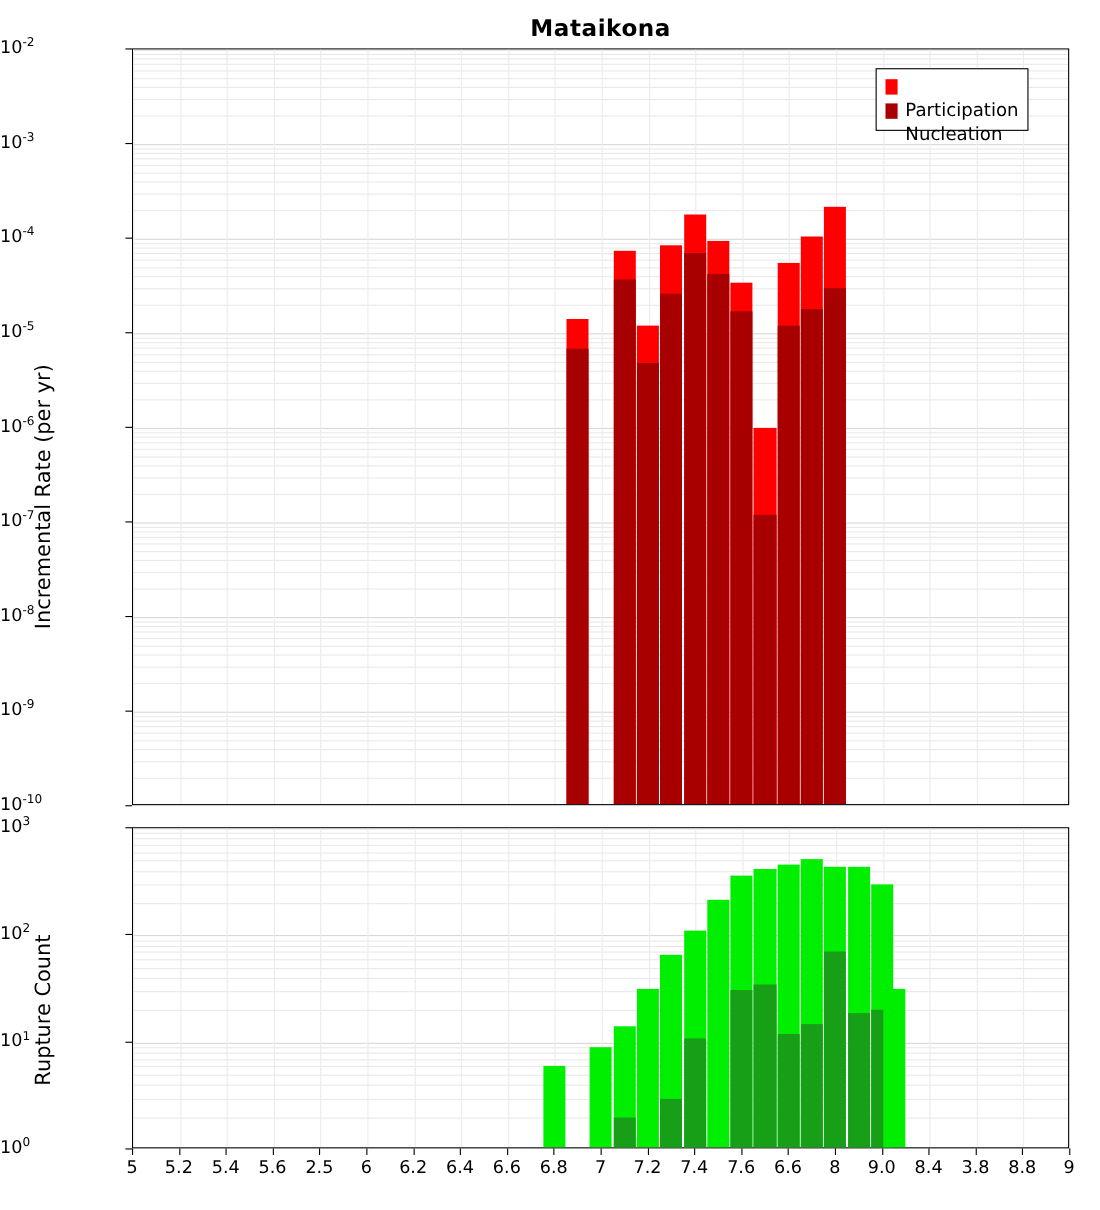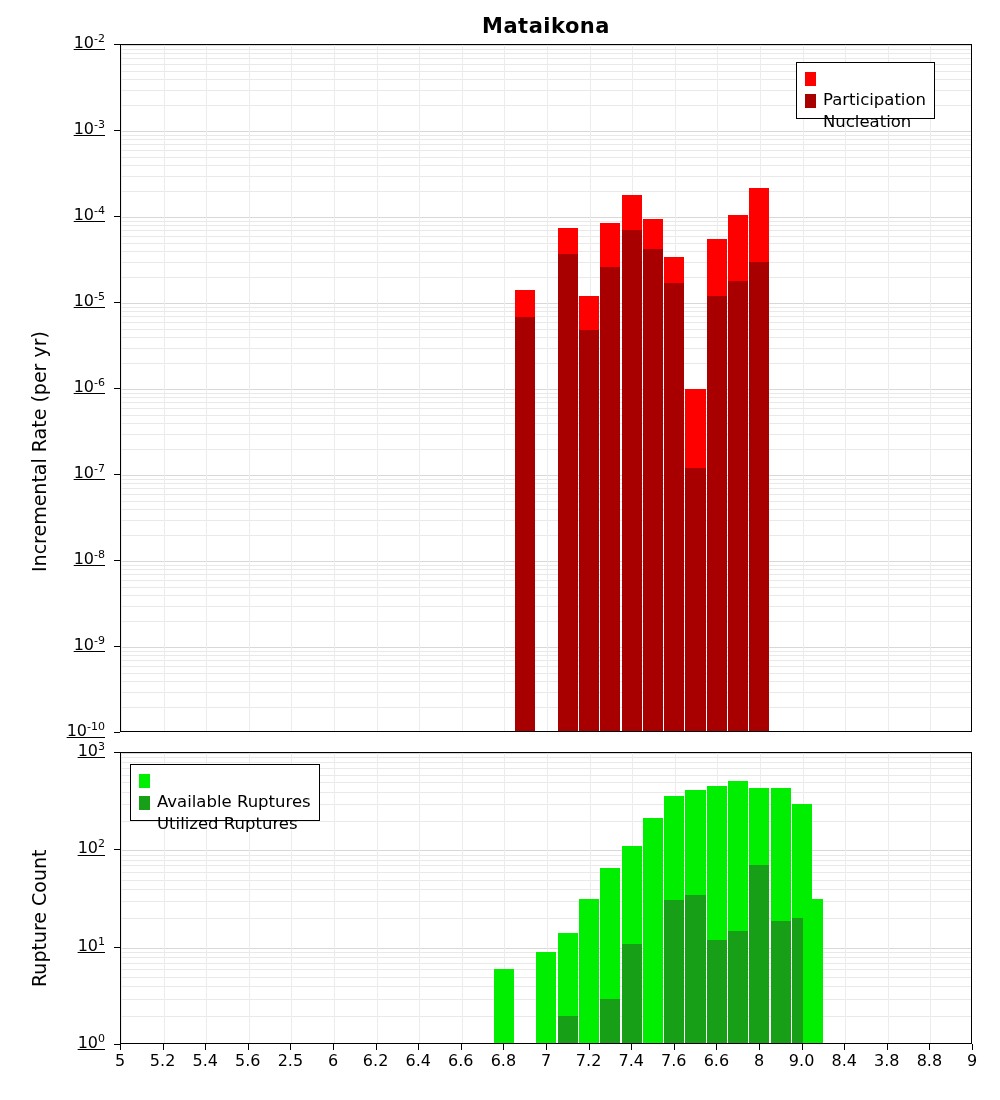--- a/index.html
+++ b/index.html
@@ -84,25 +84,24 @@
   }
   .bar-part { background: #ff0000; }
   .bar-nucl { background: #a80000; }
   .bar-avail { background: #00ee00; }
   .bar-util  { background: #17a017; }
 
   
   .ytick-label {
     position: absolute;
     right: 0;
-    text-align: right;
+    text-align: left;
     font-size: 16px;
     color: #000;
     white-space: nowrap;
-    text-decoration: underline;
   }
   .ytick-label sup {
     font-size: 11px;
     vertical-align: super;
   }
   .tickmark-y {
     position: absolute;
     height: 1px;
     background: #000;
   }
@@ -468,24 +467,14 @@
     <div class="legend-row">
       <span class="legend-swatch" style="background:#ff0000"></span>
       <span class="legend-text">Participation</span>
     </div>
     <div class="legend-row">
       <span class="legend-swatch" style="background:#a80000"></span>
       <span class="legend-text">Nucleation</span>
     </div>
   </div>
 
-  <div class="legend" id="legend-bottom">
-    <div class="legend-row">
-      <span class="legend-swatch" style="background:#00ee00"></span>
-      <span class="legend-text">Available Ruptures</span>
-    </div>
-    <div class="legend-row">
-      <span class="legend-swatch" style="background:#17a017"></span>
-      <span class="legend-text">Utilized Ruptures</span>
-    </div>
-  </div>
 
 </div>
 
 </body></html>

